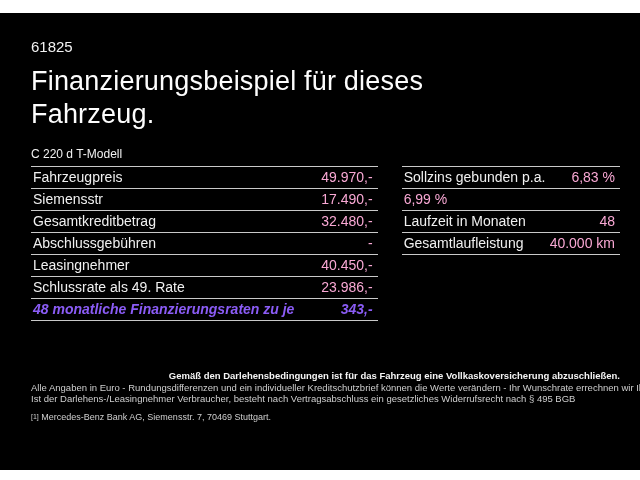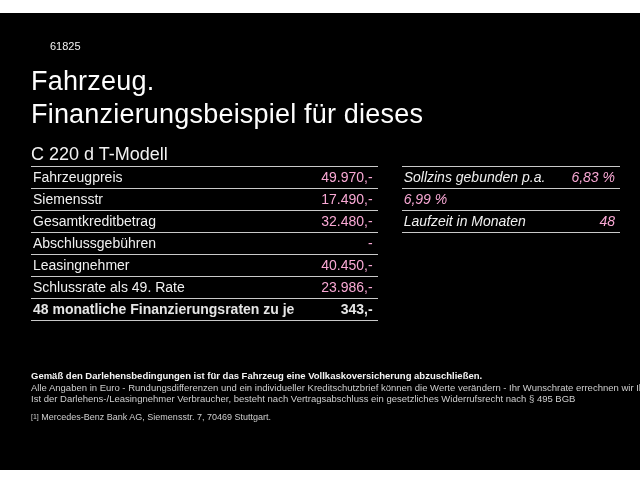--- a/index.html
+++ b/index.html
@@ -10,73 +10,73 @@
     -webkit-font-smoothing:antialiased;
   }
   .letterbox{background:#ffffff;width:640px;}
   .letterbox.top{height:13px;}
   .letterbox.bottom{height:10px;}
   .panel{
     width:640px;height:457px;background:#000000;color:#ffffff;
     box-sizing:border-box;padding:0 20px 0 31px;position:relative;
   }
   .ref-number{
-    padding-top:27px;font-size:11px;line-height:13px;color:#f2f2f2;margin-left:19px;
+    padding-top:27px;font-size:15px;line-height:13px;color:#f2f2f2;
   }
   .page-title{
     margin-top:12px;font-size:27px;line-height:33px;font-weight:400;color:#fdfdfd;
     letter-spacing:0.2px;
   }
   .model-line{
-    margin-top:15px;font-size:18px;line-height:16px;color:#f2f2f2;
+    margin-top:15px;font-size:12px;line-height:16px;color:#f2f2f2;
   }
   .tables-row{
     display:flex;margin-top:4px;align-items:flex-start;
   }
   .fin-table{width:354px;}
-  .cond-table{width:223px;margin-left:24px;font-style:italic;}
+  .cond-table{width:223px;margin-left:24px;}
   .t-row{
     height:21px;display:flex;justify-content:space-between;align-items:flex-end;
     border-top:1px solid #c9c9c9;
     font-size:14px;line-height:21px;
     padding:0 5px 0 2px;box-sizing:content-box;
   }
   .fin-table .t-row:last-child, .cond-table .t-row:last-child{
     border-bottom:1px solid #c9c9c9;
   }
   .t-label{color:#f0f0f0;white-space:nowrap;}
   .t-value{color:#f9a8d4;white-space:nowrap;text-align:right;}
-  .t-row.bold .t-label, .t-row.bold .t-value{font-weight:700;color:#e5e5e5;}
+  .t-row.bold .t-label, .t-row.bold .t-value{font-weight:700;color:#8b5cf6;font-style:italic;}
   .t-label sup{font-size:8px;vertical-align:top;position:relative;top:-1px;color:#e8e8e8;}
   .fine-print{
     position:absolute;left:31px;right:20px;top:357px;
   }
   .fp-bold{
-    font-size:9.5px;line-height:11.5px;font-weight:700;color:#f5f5f5;white-space:nowrap;
+    font-size:9.5px;line-height:11.5px;font-weight:700;color:#f5f5f5;white-space:nowrap;text-align:right;
   }
   .fp-line{
     font-size:9.5px;line-height:11.5px;font-weight:400;color:#cfcfcf;white-space:nowrap;
   }
   .fp-footnote{
     margin-top:7px;font-size:9px;line-height:11px;color:#cfcfcf;white-space:nowrap;
   }
   .fp-footnote sup{font-size:7px;vertical-align:top;position:relative;top:-1px;}
 </style>
 </head>
 <body>
 
 <div class="letterbox top"></div>
 
 <div class="panel">
 
   <div class="ref-number">61825</div>
 
   <div class="page-title">
+    <span style="display:block">Finanzierungsbeispiel für dieses</span>
     <span style="display:block">Fahrzeug.</span>
-    <span style="display:block">Finanzierungsbeispiel für dieses</span>
   </div>
 
   <div class="model-line">C 220 d T-Modell</div>
 
   <div class="tables-row">
 
     <div class="fin-table">
       <div class="t-row">
         <span class="t-label">Fahrzeugpreis</span>
         <span class="t-value">49.970,-</span>
@@ -112,20 +112,24 @@
         <span class="t-label">Sollzins gebunden p.a.</span>
         <span class="t-value">6,83 %</span>
       </div>
       <div class="t-row">
         <span class="t-value">6,99 %</span>
       </div>
       <div class="t-row">
         <span class="t-label">Laufzeit in Monaten</span>
         <span class="t-value">48</span>
       </div>
+      <div class="t-row">
+        <span class="t-label">Gesamtlaufleistung</span>
+        <span class="t-value">40.000 km</span>
+      </div>
     </div>
 
   </div>
 
   <div class="fine-print">
     <div class="fp-bold">Gemäß den Darlehensbedingungen ist für das Fahrzeug eine Vollkaskoversicherung abzuschließen.</div>
     <div class="fp-line">Alle Angaben in Euro - Rundungsdifferenzen und ein individueller Kreditschutzbrief können die Werte verändern - Ihr Wunschrate errechnen wir Ihnen gerne persönlich</div>
     <div class="fp-line">Ist der Darlehens-/Leasingnehmer Verbraucher, besteht nach Vertragsabschluss ein gesetzliches Widerrufsrecht nach § 495 BGB</div>
     <div class="fp-footnote"><sup>[1]</sup>&nbsp;<span>Mercedes-Benz Bank AG, Siemensstr. 7, 70469 Stuttgart.</span></div>
   </div>

